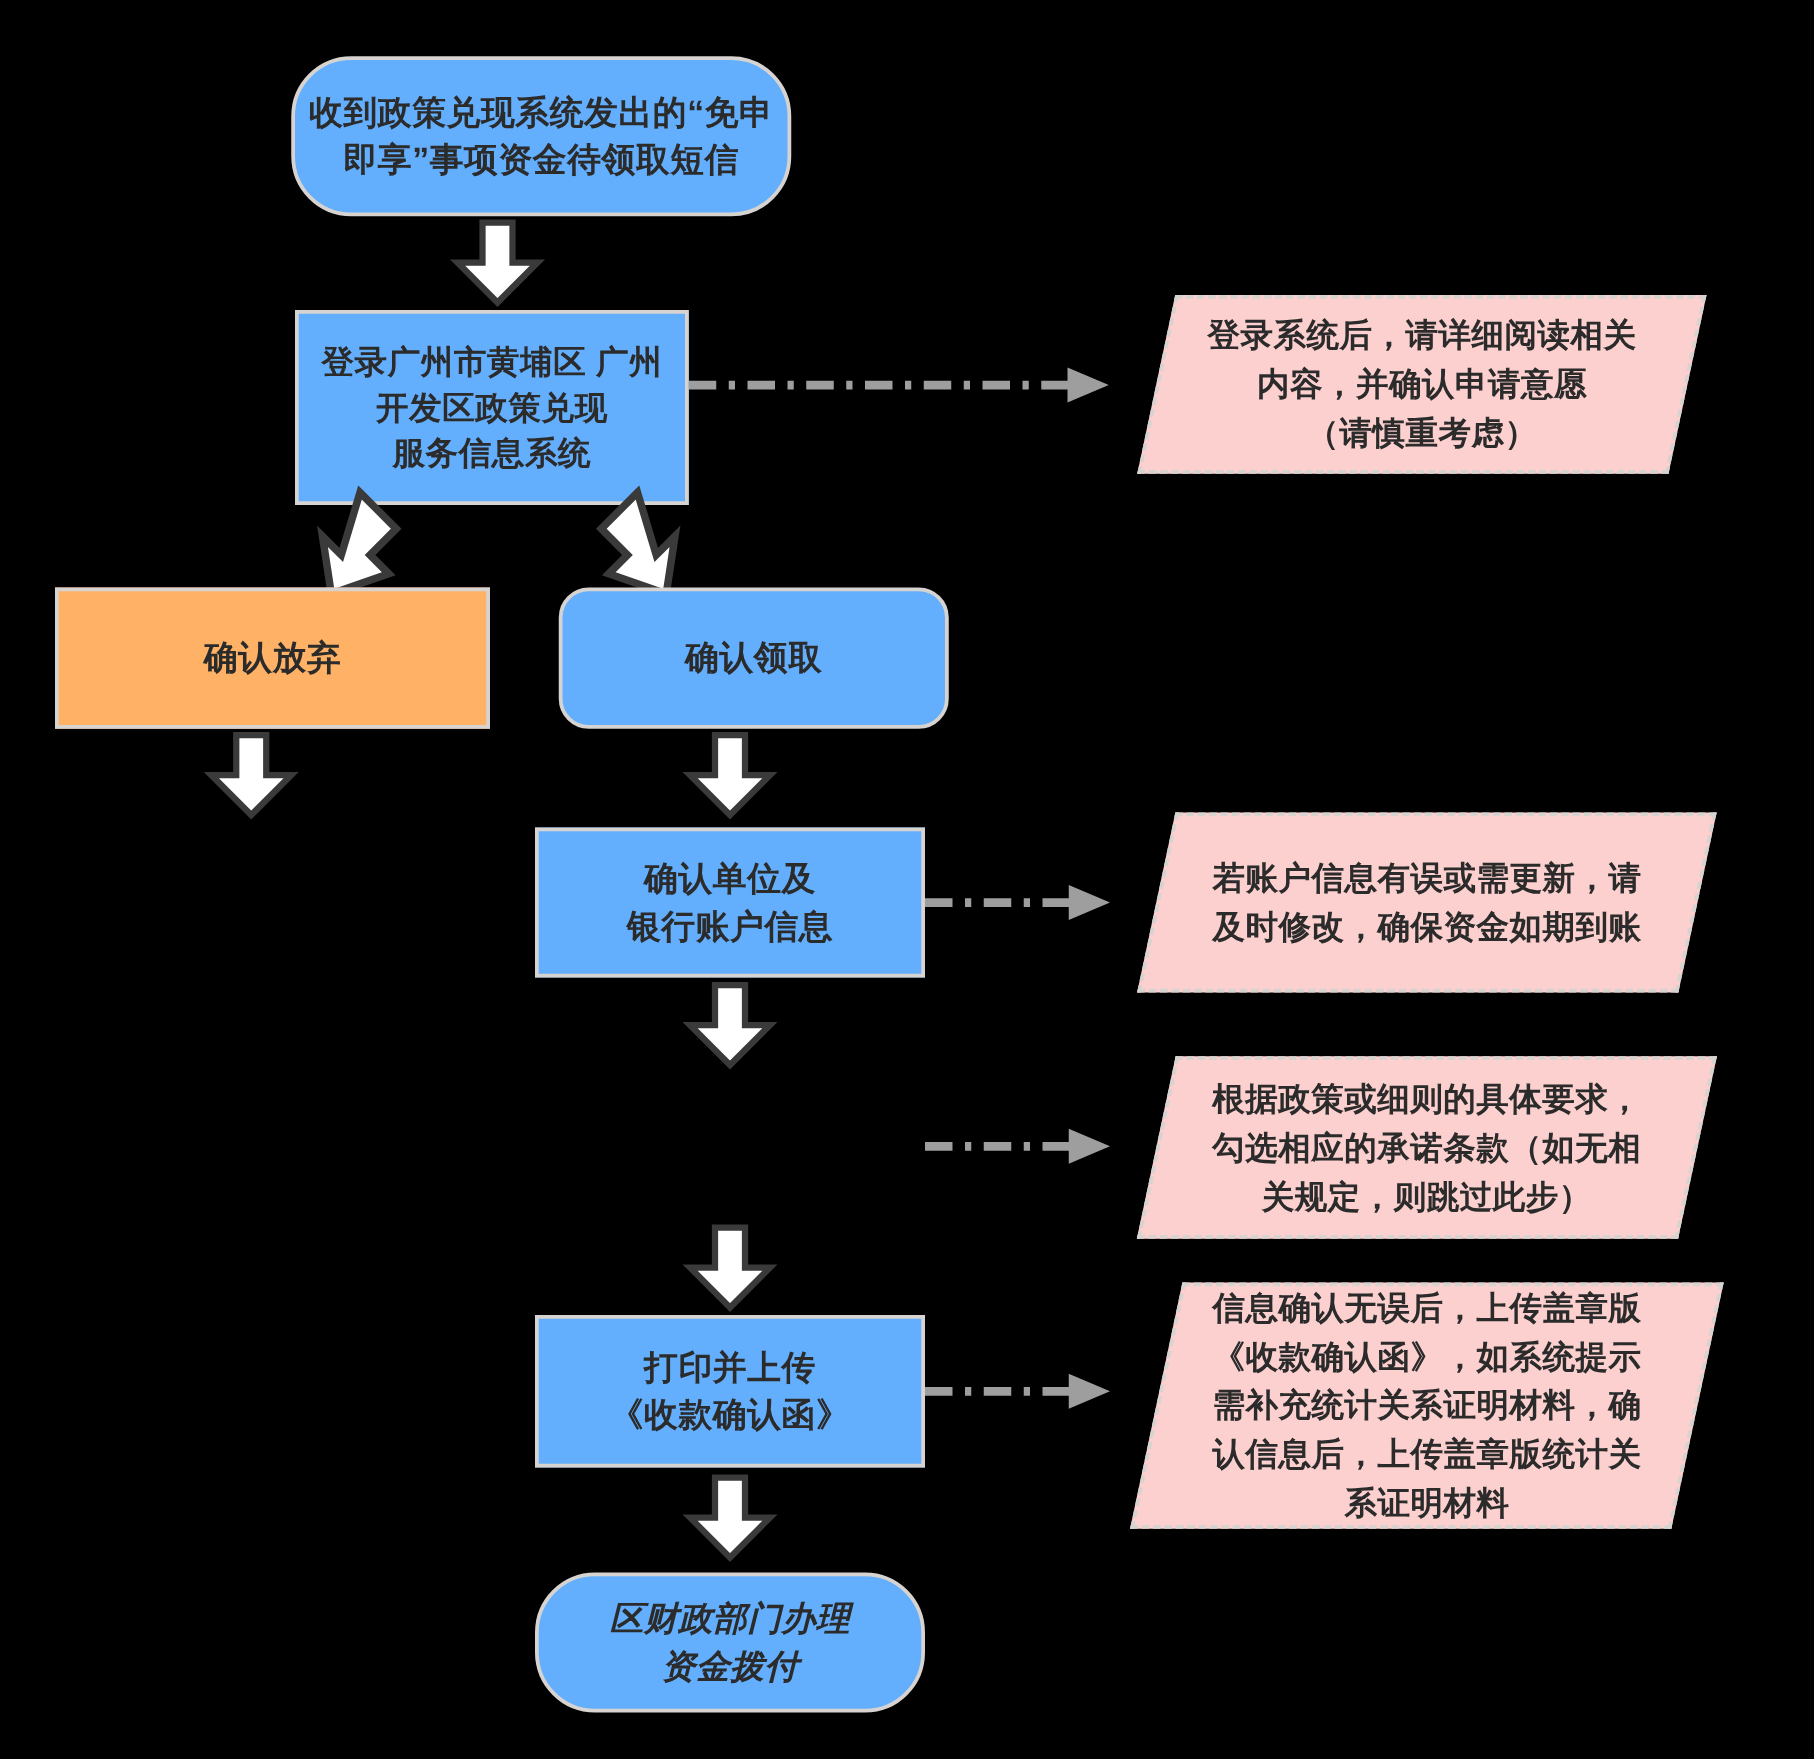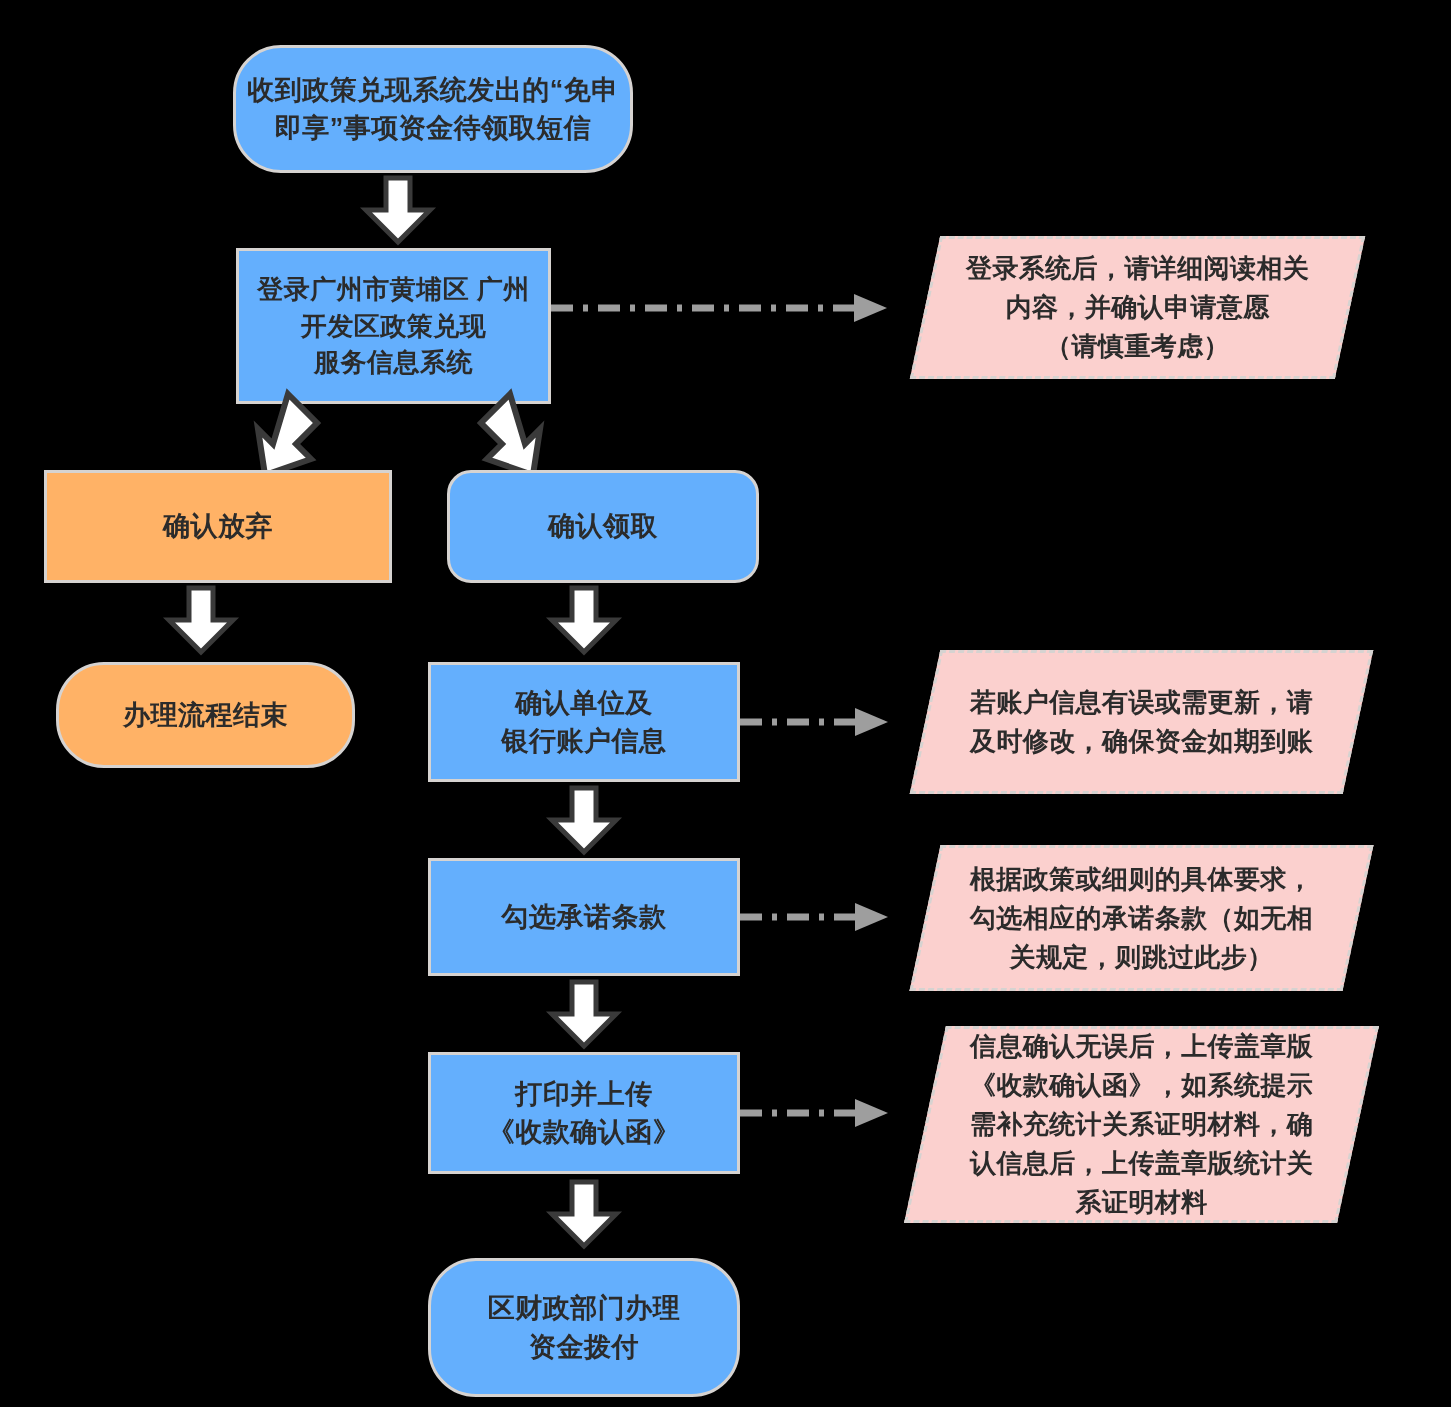--- a/index.html
+++ b/index.html
@@ -114,23 +114,20 @@
   <div class="node rect orange" style="left:44px; top:470px; width:348px; height:113px; font-size:27px;">
     <span>确认放弃</span>
   </div>
 
   <div class="barrow" style="left:158px; top:588px; width:86px; height:66px;">
     <svg width="86" height="66" viewBox="0 0 86 66">
       <polygon points="31,0 55,0 55,32 75,32 43,64 11,32 31,32" fill="#FFFFFF" stroke="#3A3A3A" stroke-width="5" stroke-linejoin="miter"></polygon>
     </svg>
   </div>
 
-  <div class="node stadium orange" style="left:56px; top:662px; width:299px; height:106px; font-size:27px;">
-    <span>办理流程结束</span>
-  </div>
 
   <div class="node rect blue" style="left:447px; top:470px; width:312px; height:113px; font-size:27px;border-radius:24px;">
     <span>确认领取</span>
   </div>
 
   <div class="barrow" style="left:541px; top:588px; width:86px; height:66px;">
     <svg width="86" height="66" viewBox="0 0 86 66">
       <polygon points="31,0 55,0 55,32 75,32 43,64 11,32 31,32" fill="#FFFFFF" stroke="#3A3A3A" stroke-width="5" stroke-linejoin="miter"></polygon>
     </svg>
   </div>
@@ -146,23 +143,20 @@
       <polygon points="115,4 148,18 115,32" fill="#9E9E9E"></polygon>
     </svg>
   </div>
 
   <div class="barrow" style="left:541px; top:788px; width:86px; height:66px;">
     <svg width="86" height="66" viewBox="0 0 86 66">
       <polygon points="31,0 55,0 55,32 75,32 43,64 11,32 31,32" fill="#FFFFFF" stroke="#3A3A3A" stroke-width="5" stroke-linejoin="miter"></polygon>
     </svg>
   </div>
 
-  <div class="node rect blue" style="left:428px; top:858px; width:312px; height:118px; font-size:27px;">
-    <span>勾选承诺条款</span>
-  </div>
 
   <div class="dashline" style="left:740px; top:899px; width:152px; height:36px;">
     <svg width="152" height="36" viewBox="0 0 152 36">
       <line x1="0" y1="18" x2="117" y2="18" stroke="#9E9E9E" stroke-width="7" stroke-dasharray="22,10,5,10"></line>
       <polygon points="115,4 148,18 115,32" fill="#9E9E9E"></polygon>
     </svg>
   </div>
 
   <div class="barrow" style="left:541px; top:982px; width:86px; height:66px;">
     <svg width="86" height="66" viewBox="0 0 86 66">
@@ -181,21 +175,21 @@
       <polygon points="115,4 148,18 115,32" fill="#9E9E9E"></polygon>
     </svg>
   </div>
 
   <div class="barrow" style="left:541px; top:1182px; width:86px; height:66px;">
     <svg width="86" height="66" viewBox="0 0 86 66">
       <polygon points="31,0 55,0 55,32 75,32 43,64 11,32 31,32" fill="#FFFFFF" stroke="#3A3A3A" stroke-width="5" stroke-linejoin="miter"></polygon>
     </svg>
   </div>
 
-  <div class="node stadium blue" style="left:428px; top:1258px; width:312px; height:139px; font-size:27px;">
+  <div class="node stadium blue" style="left:428px; top:1258px; width:312px; height:112px; font-size:27px;font-style:italic;">
     <span>区财政部门办理
 资金拨付</span>
   </div>
 
   <div class="note" style="left:925px; top:236px; width:425px; height:143px;">
     <span class="note-text" style="font-size:26px;">登录系统后，请详细阅读相关
 内容，并确认申请意愿
 （请慎重考虑）</span>
   </div>
 

